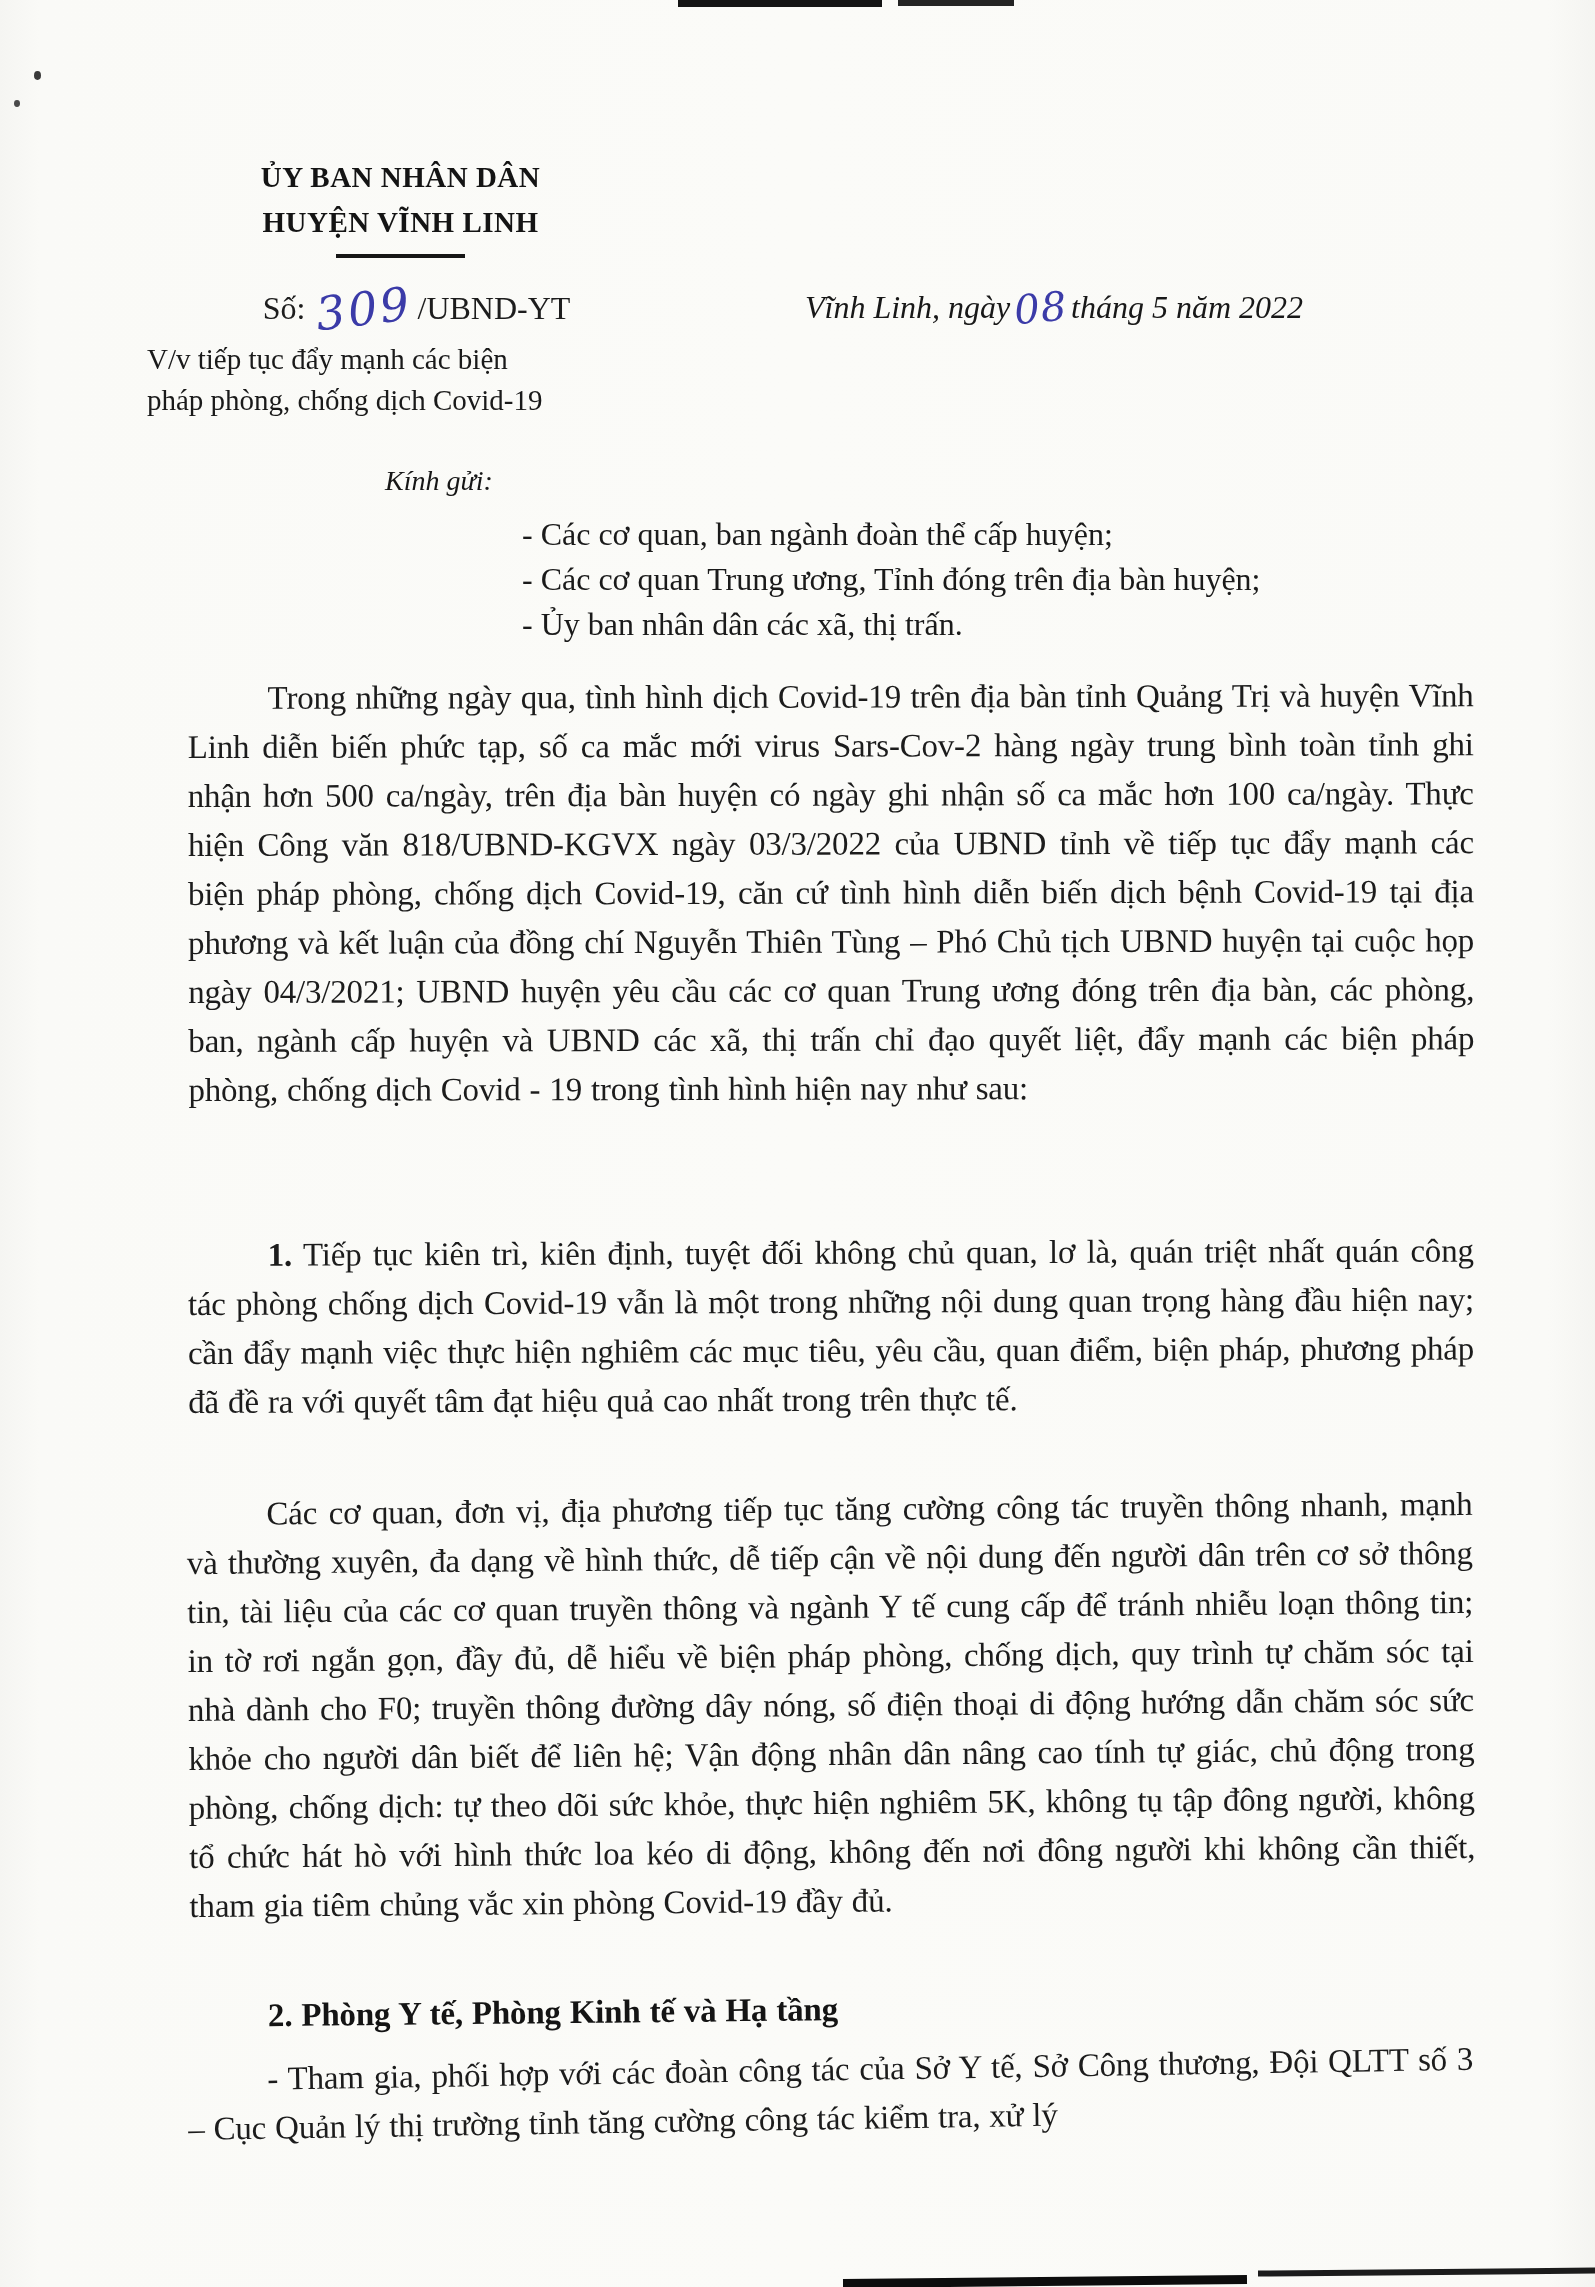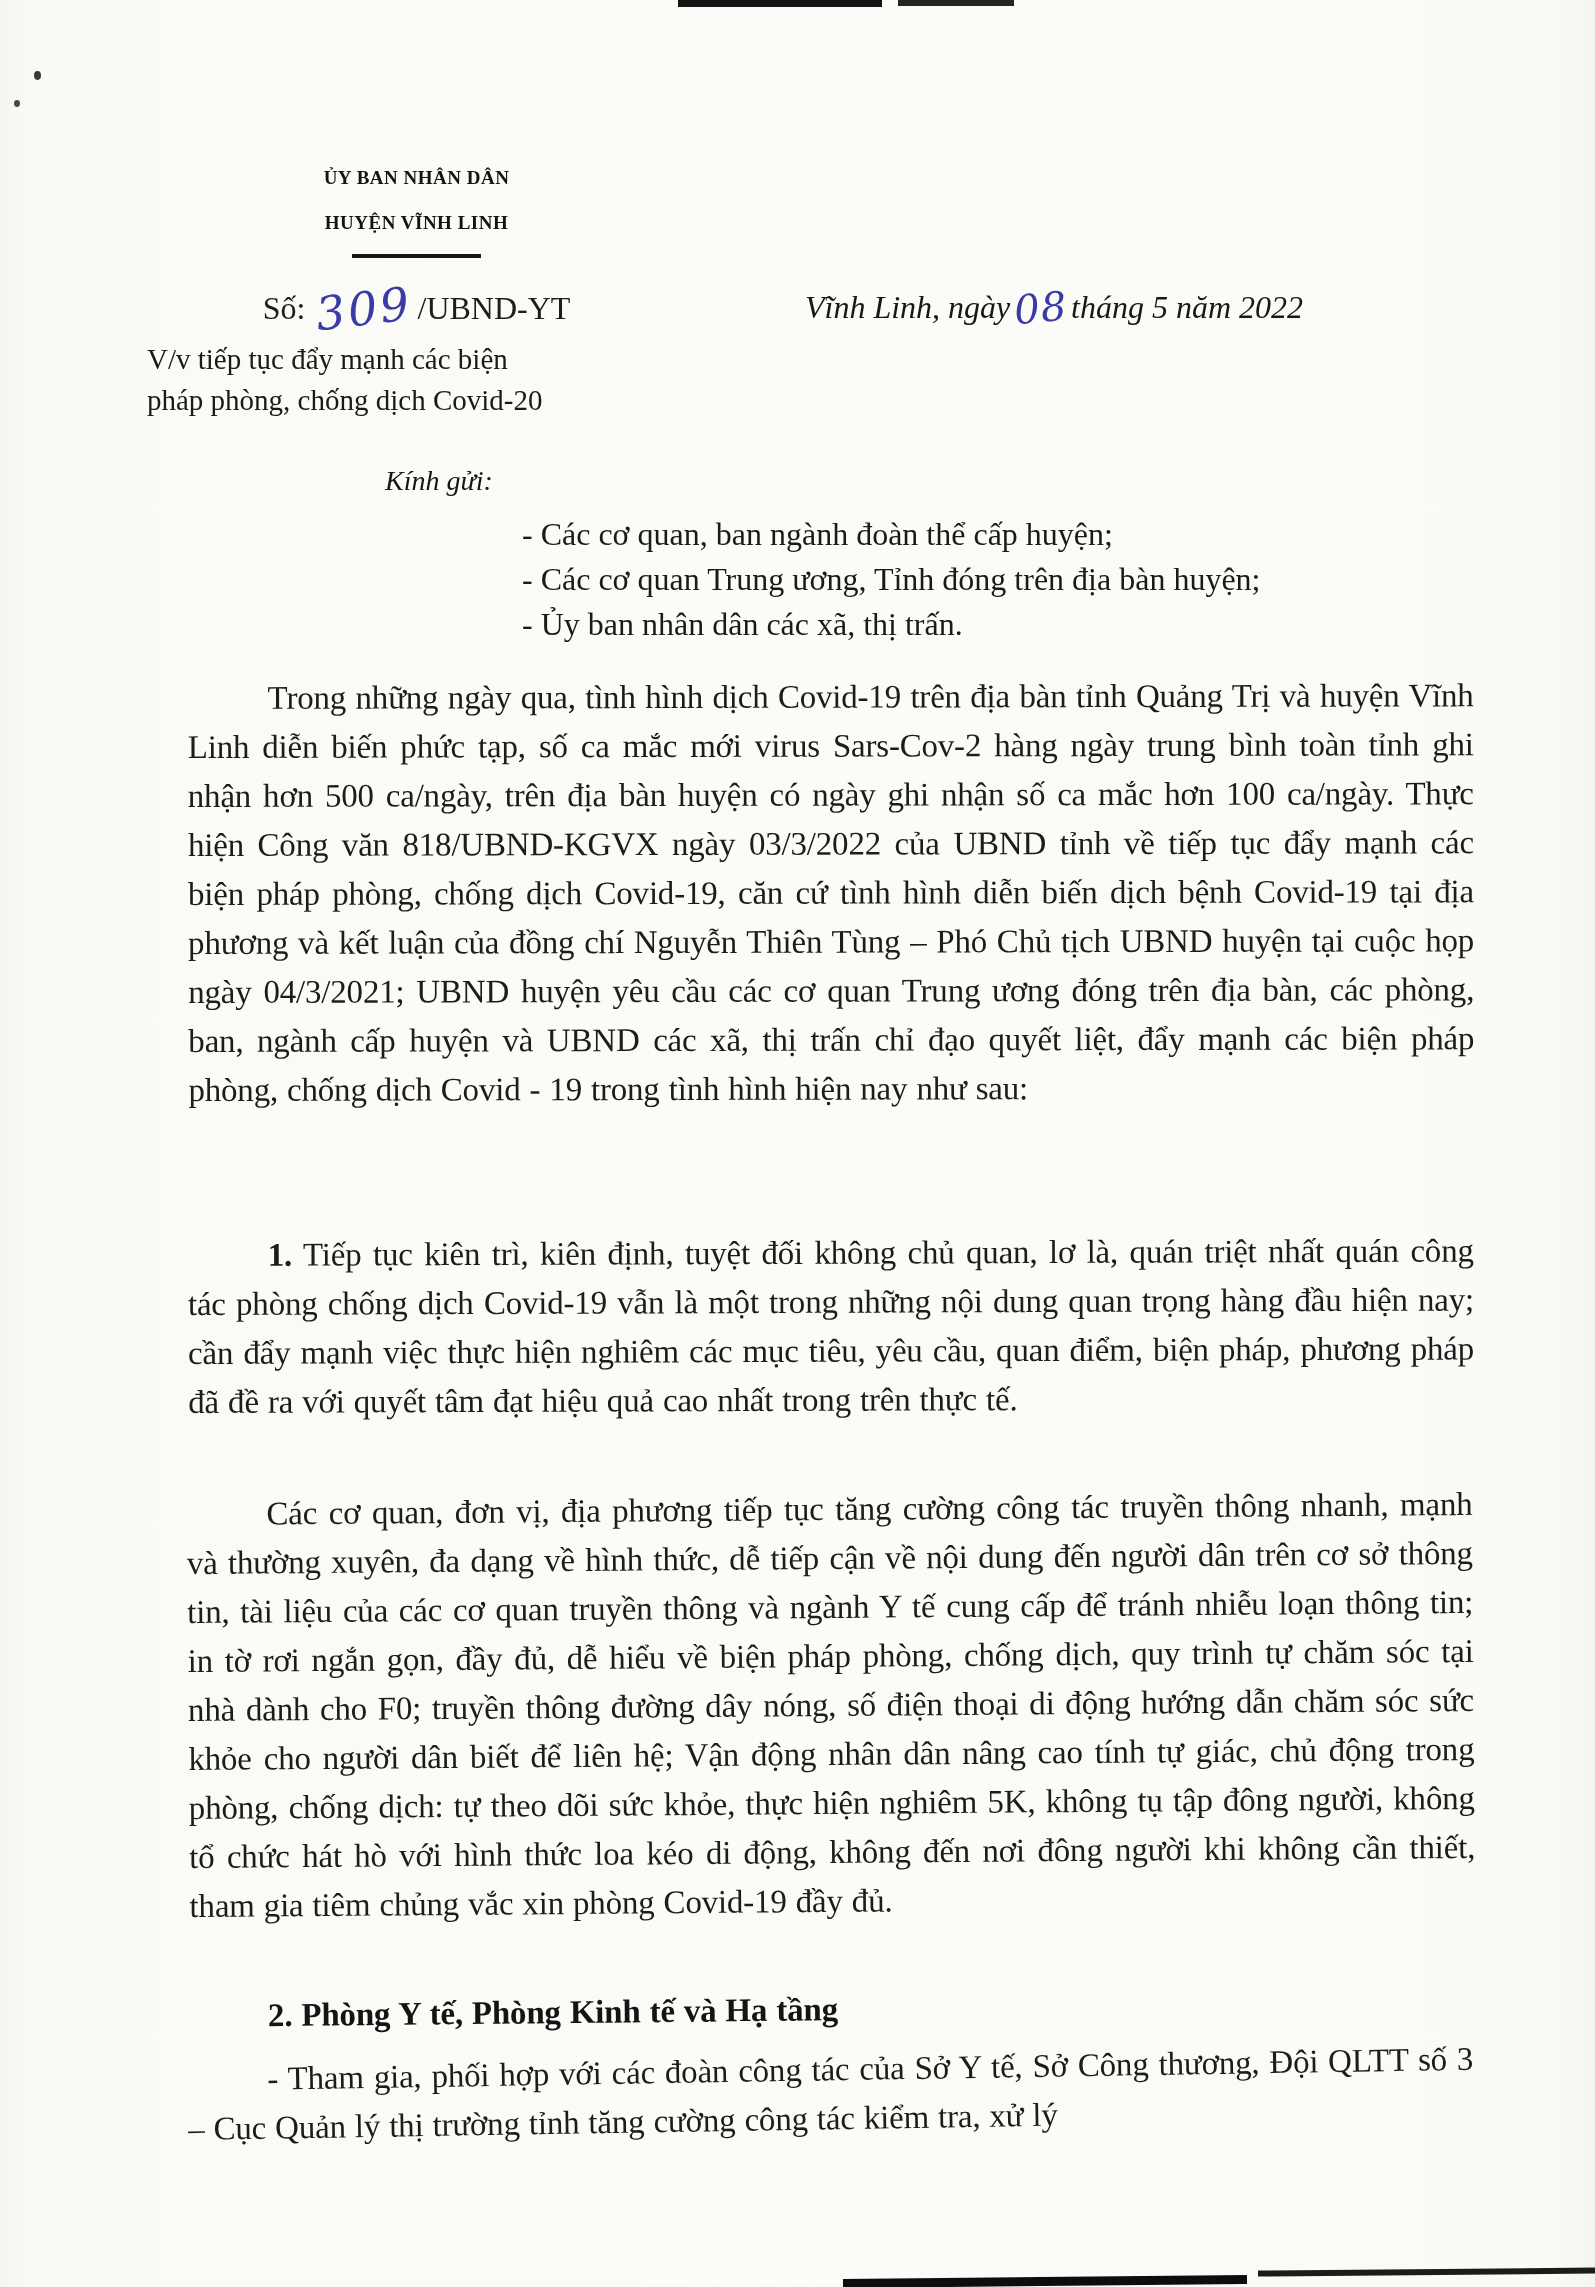--- a/index.html
+++ b/index.html
@@ -8,23 +8,23 @@
     position:relative;
     width:1596px; height:2288px;
     margin:0 auto;
     background:linear-gradient(90deg,#f5f5f2 0%,#fafaf7 2.5%,#fbfbf8 50%,#fafaf7 97%,#f4f4f1 100%);
     overflow:hidden;
     font-family:"Liberation Serif","DejaVu Serif",serif;
     color:#1d1d1d;
   }
   
   .issuer {
-    position:absolute; left:186px; top:155px; width:461px;
+    position:absolute; left:170px; top:155px; width:461px;
     text-align:center; font-weight:bold; color:#141414;
-    font-size:19px; line-height:45px; letter-spacing:0.5px;
+    font-size:29px; line-height:45px; letter-spacing:0.5px;
   }
   .issuer-rule { width:129px; height:3.9px; background:#161616; margin:8.8px auto 0; }
   .national {
     position:absolute; left:647px; top:155px; width:814px;
     text-align:center; color:#121212;
   }
   .national-line1 { font-weight:bold; font-size:30px; line-height:43px; letter-spacing:0.3px; }
   .national-line2 {
     display:inline-block; font-weight:bold; font-size:33px; line-height:43px;
     border-bottom:3.9px solid #141414; padding:0 7.8px 4.9px 7.8px;
@@ -94,21 +94,21 @@
   </div>
 
   <div class="national">
   </div>
 
   <div class="ref-line"><span>Số:</span><span class="hand hand-number" style="color: rgb(59, 59, 168);">309</span><span>/UBND-YT</span>
   </div>
 
   <div class="subject">
     <div>V/v tiếp tục đẩy mạnh các biện</div>
-    <div>pháp phòng, chống dịch Covid-20</div>
+    <div>pháp phòng, chống dịch Covid-19</div>
   </div>
 
   <div class="dateline"><span>Vĩnh Linh, ngày</span><span class="hand hand-day" style="color: rgb(59, 59, 168);">08</span><span>tháng 5 năm 2022</span>
   </div>
 
   <div class="salutation">Kính gửi:</div>
 
   <div class="recipients">
     <div>- Các cơ quan, ban ngành đoàn thể cấp huyện;</div>
     <div>- Các cơ quan Trung ương, Tỉnh đóng trên địa bàn huyện;</div>

